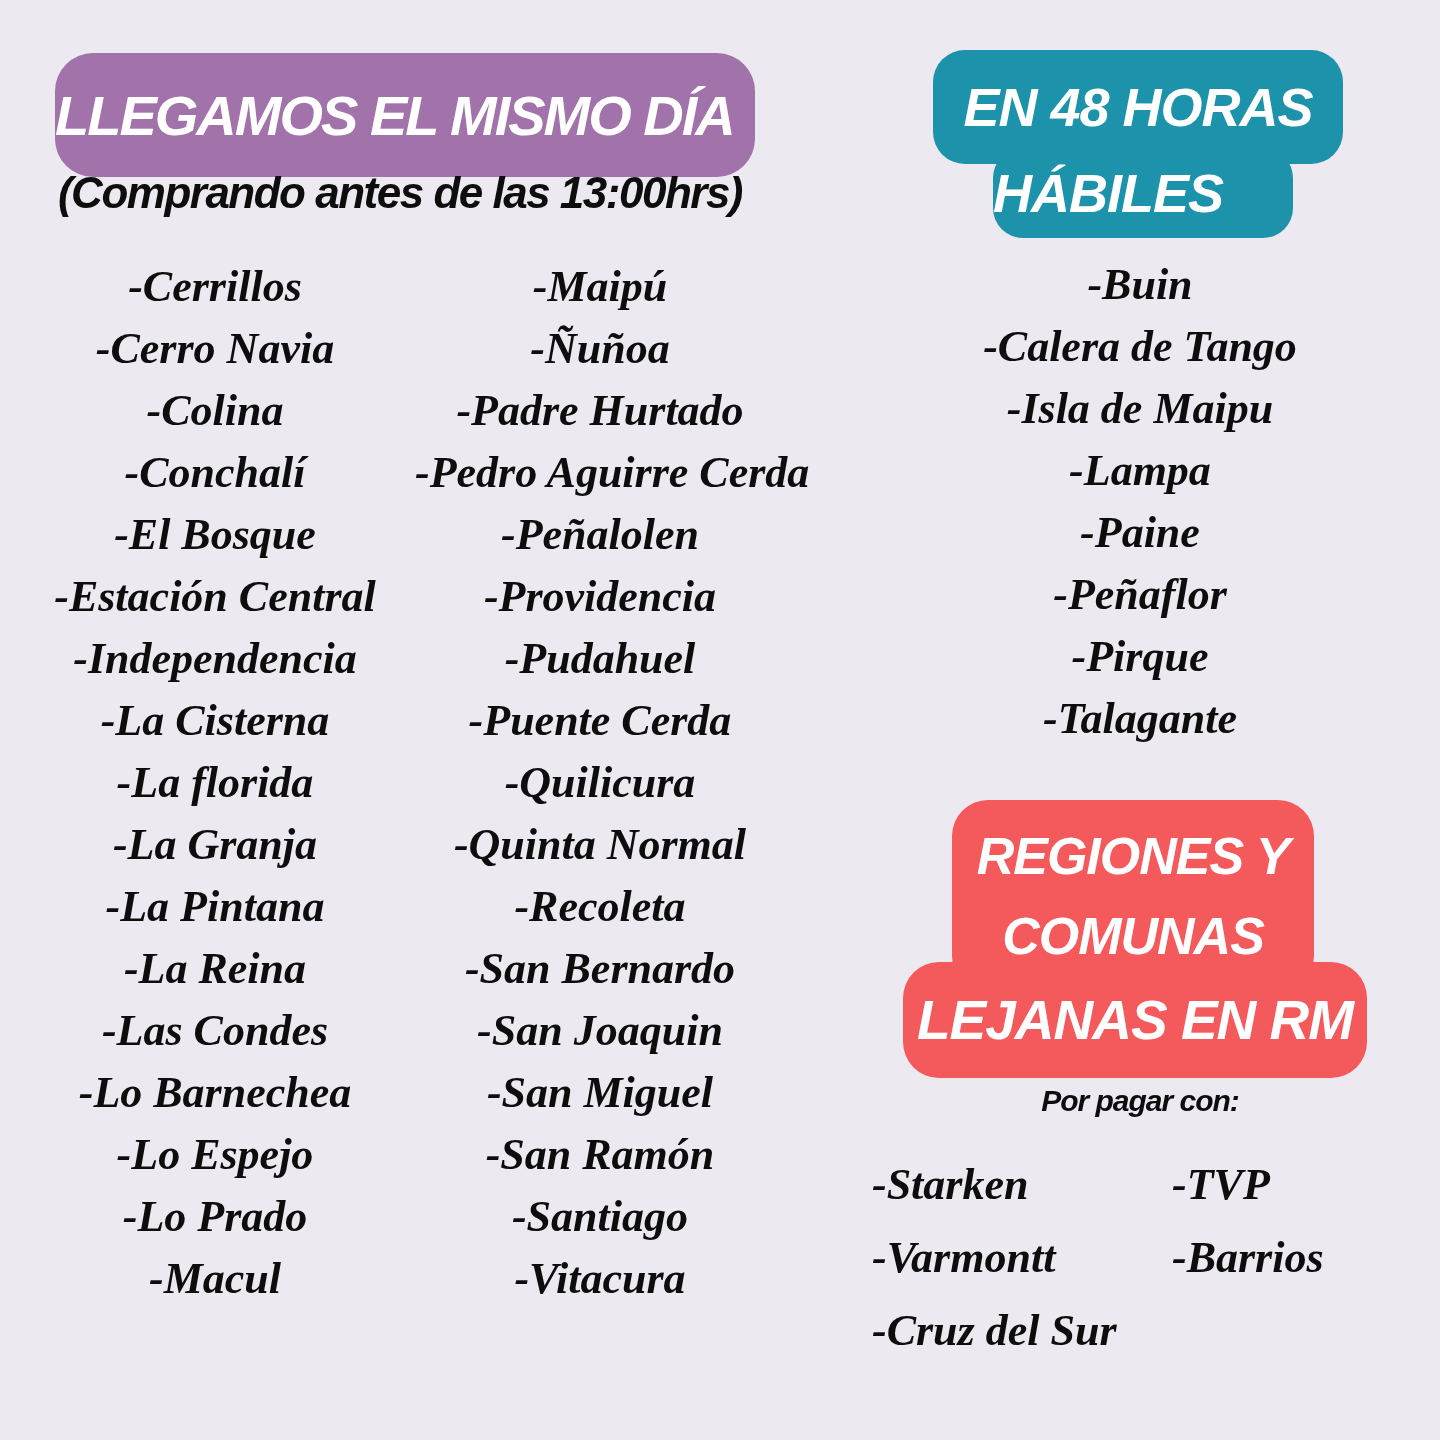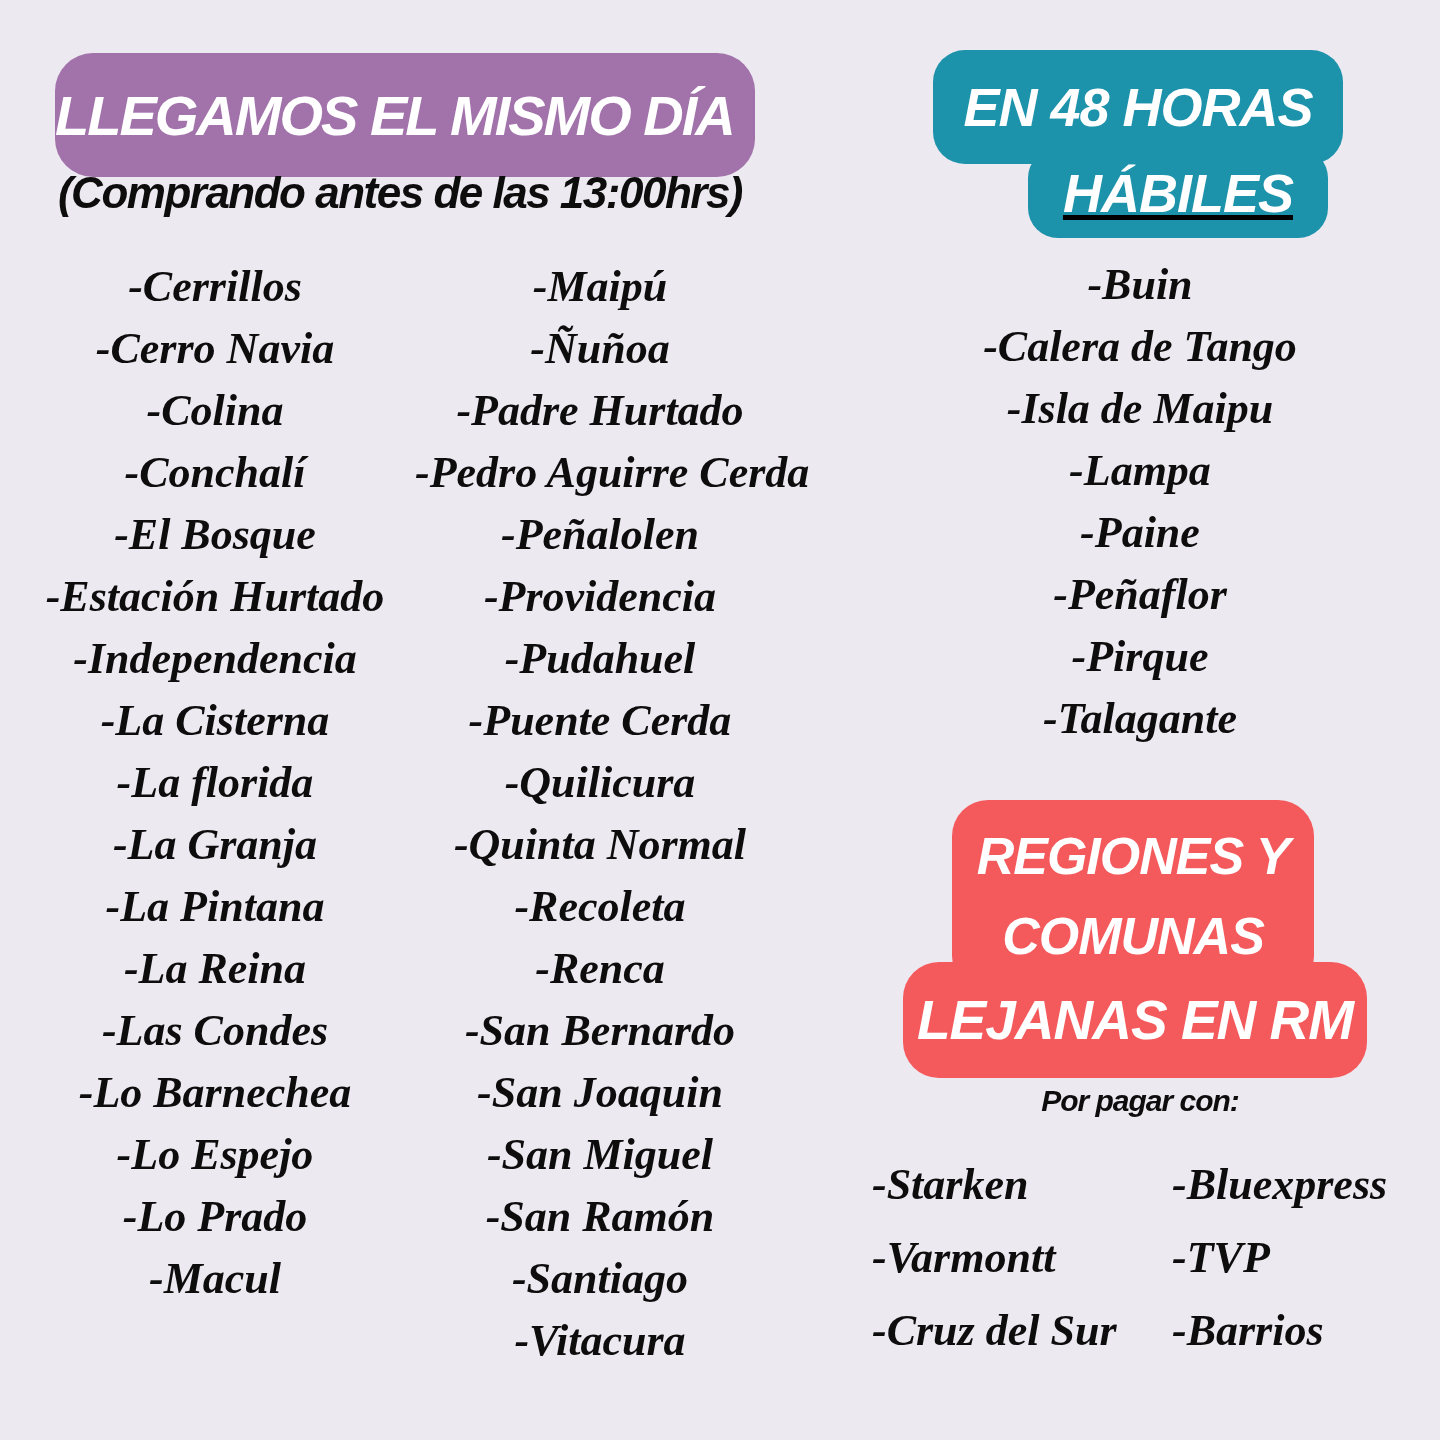--- a/index.html
+++ b/index.html
@@ -56,23 +56,23 @@
   .commune-col .item{
     font-size:44px;line-height:62px;text-align:center;
   }
   
   .teal-box-top{
     position:absolute;left:933px;top:50px;width:410px;height:114px;
     background:var(--teal);border-radius:32px;
     display:flex;align-items:center;justify-content:center;
   }
   .teal-box-bottom{
-    position:absolute;left:1028px;top:148px;width:300px;height:90px;
+    position:absolute;left:993px;top:148px;width:300px;height:90px;
     background:var(--teal);border-radius:30px;
-    display:flex;align-items:center;justify-content:center;text-decoration:underline;
+    display:flex;align-items:center;
   }
   .teal-box-top .t,.teal-box-bottom .t{font-size:54px;color:var(--white);}
   .h48-list{
     position:absolute;left:880px;top:254px;width:520px;
     display:flex;flex-direction:column;align-items:center;
   }
   .h48-list .item{font-size:44px;line-height:62px;text-align:center;}
   
   .red-box-top{
     position:absolute;left:952px;top:800px;width:362px;height:192px;
@@ -109,21 +109,21 @@
   </div>
   <div class="chunky same-day-subtitle">(Comprando antes de las 13:00hrs)</div>
 
   <div class="commune-cols">
     <div class="commune-col c1">
       <div class="script item">-Cerrillos</div>
       <div class="script item">-Cerro Navia</div>
       <div class="script item">-Colina</div>
       <div class="script item">-Conchalí</div>
       <div class="script item">-El Bosque</div>
-      <div class="script item">-Estación Hurtado</div>
+      <div class="script item">-Estación Central</div>
       <div class="script item">-Independencia</div>
       <div class="script item">-La Cisterna</div>
       <div class="script item">-La florida</div>
       <div class="script item">-La Granja</div>
       <div class="script item">-La Pintana</div>
       <div class="script item">-La Reina</div>
       <div class="script item">-Las Condes</div>
       <div class="script item">-Lo Barnechea</div>
       <div class="script item">-Lo Espejo</div>
       <div class="script item">-Lo Prado</div>
@@ -134,21 +134,20 @@
       <div class="script item">-Ñuñoa</div>
       <div class="script item">-Padre Hurtado</div>
       <div class="script item">-Pedro Aguirre Cerda</div>
       <div class="script item">-Peñalolen</div>
       <div class="script item">-Providencia</div>
       <div class="script item">-Pudahuel</div>
       <div class="script item">-Puente Cerda</div>
       <div class="script item">-Quilicura</div>
       <div class="script item">-Quinta Normal</div>
       <div class="script item">-Recoleta</div>
-      <div class="script item">-Renca</div>
       <div class="script item">-San Bernardo</div>
       <div class="script item">-San Joaquin</div>
       <div class="script item">-San Miguel</div>
       <div class="script item">-San Ramón</div>
       <div class="script item">-Santiago</div>
       <div class="script item">-Vitacura</div>
     </div>
   </div>
 
   <div class="teal-box-top">
@@ -177,19 +176,18 @@
   </div>
   <div class="chunky pay-label">Por pagar con:</div>
 
   <div class="courier-grid">
     <div class="courier-col c1">
       <div class="script item">-Starken</div>
       <div class="script item">-Varmontt</div>
       <div class="script item">-Cruz del Sur</div>
     </div>
     <div class="courier-col c2">
-      <div class="script item">-Bluexpress</div>
       <div class="script item">-TVP</div>
       <div class="script item">-Barrios</div>
     </div>
   </div>
 
 </div>
 
 </body></html>

